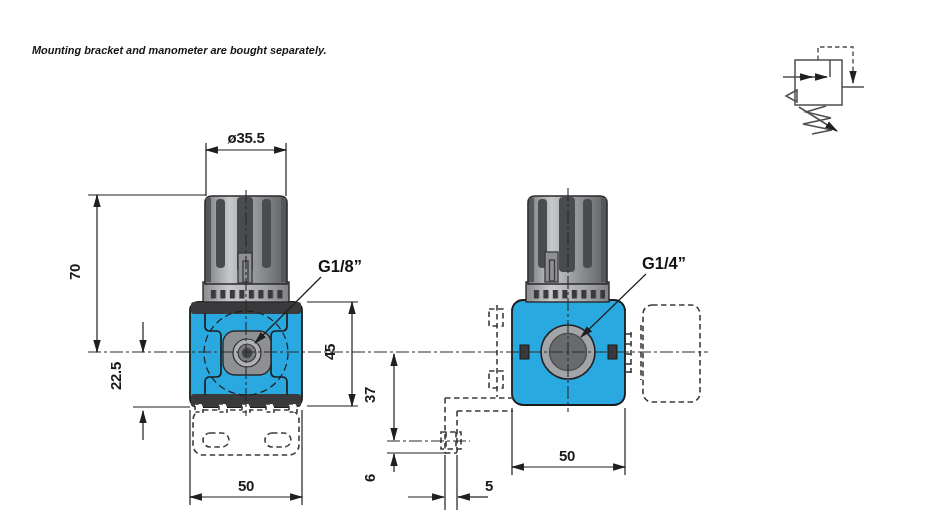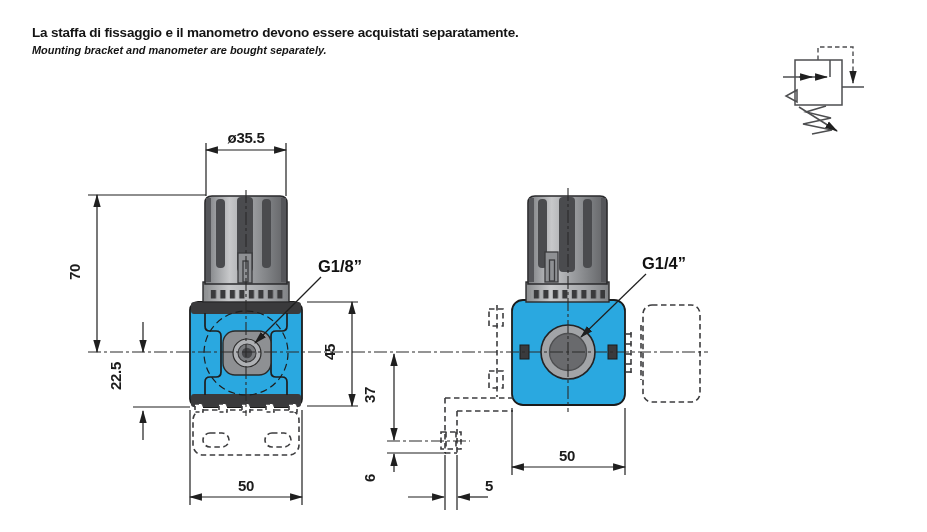--- a/index.html
+++ b/index.html
@@ -18,21 +18,20 @@
   .dshf{stroke:#3d3d3f;stroke-width:1.6;fill:#fff;stroke-dasharray:4 2.5;}
   .sym{stroke:#4d4e50;stroke-width:1.5;fill:none;}
   .symd{stroke:#4d4e50;stroke-width:1.4;fill:none;stroke-dasharray:4.5 3;}
   .cut{stroke:#1e1e1e;stroke-width:1.7;fill:none;}
 </style>
 </head>
 <body>
 
 <div class="stage">
 
-  <div class="note note-it">La staffa di fissaggio e il manometro devono essere acquistati separatamente.</div>
   <div class="note note-en">Mounting bracket and manometer are bought separately.</div>
 
   <svg width="927" height="532" viewBox="0 0 927 532">
     <defs>
       <marker id="arr" viewBox="0 0 12 8" refX="11" refY="4" markerWidth="13" markerHeight="9" markerUnits="userSpaceOnUse" orient="auto-start-reverse">
         <path d="M0,0.6 L12,4 L0,7.4 Z" fill="#1f1f1f"></path>
       </marker>
       <linearGradient id="knobU" x1="0" y1="0" x2="1" y2="0">
         <stop offset="0" stop-color="#77787b"></stop>
           <stop offset="0.12" stop-color="#989a9d"></stop>

